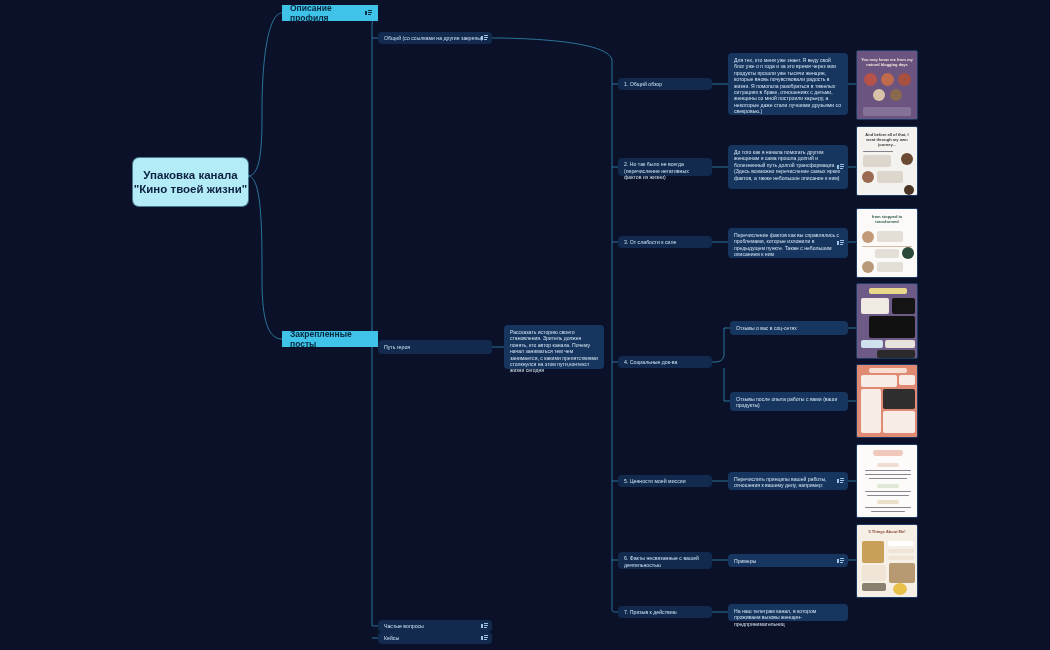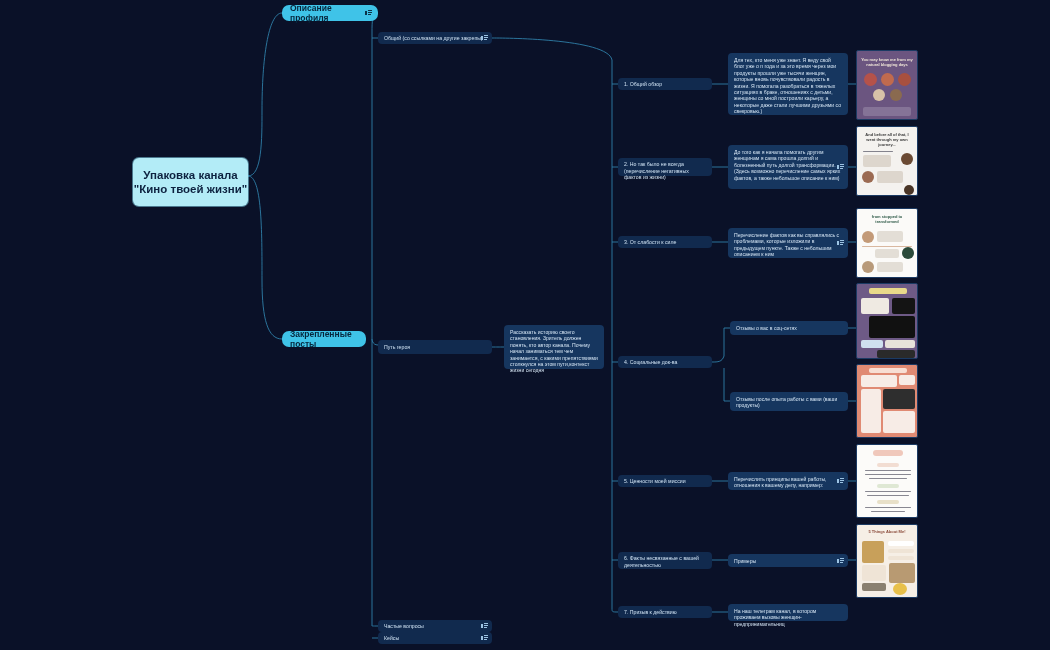--- a/index.html
+++ b/index.html
@@ -32,21 +32,21 @@
     border-radius:6px;
     box-shadow:0 0 0 1px rgba(140,225,245,.5);
   }
   
   .node.branch{
     background:#3fc3e8;
     color:#06263c;
     font-weight:bold;
     font-size:8.5px;
     padding:0 8px;
-    border-radius:7px;
+    border-radius:0;
   }
   
   .node.dark{
     background:#112a4e;
     color:#cfe2f3;
     font-size:5.2px;
     line-height:6.6px;
     padding:3px 6px;
     border-radius:4px;
     align-items:center;
@@ -150,21 +150,21 @@
   <div class="node branch" style="left:282px;top:5px;width:96px;height:16px;">
     <span class="txt">Описание профиля</span>
     <span class="note-icon">
         <i class="a"></i>
         <i class="b"></i>
         <i class="c"></i>
         <i class="d"></i>
       </span>
   </div>
 
-  <div class="node branch" style="left:282px;top:331px;width:84px;height:16px;">
+  <div class="node branch" style="left:282px;top:331px;width:96px;height:16px;">
     <span class="txt">Закрепленные посты</span>
   </div>
 
   <div class="node dark" style="left:378px;top:32px;width:114px;height:12px;">
     <span class="txt">Общий (со ссылками на другие закрепы)</span>
     <span class="note-icon">
         <i class="a"></i>
         <i class="b"></i>
         <i class="c"></i>
         <i class="d"></i>

